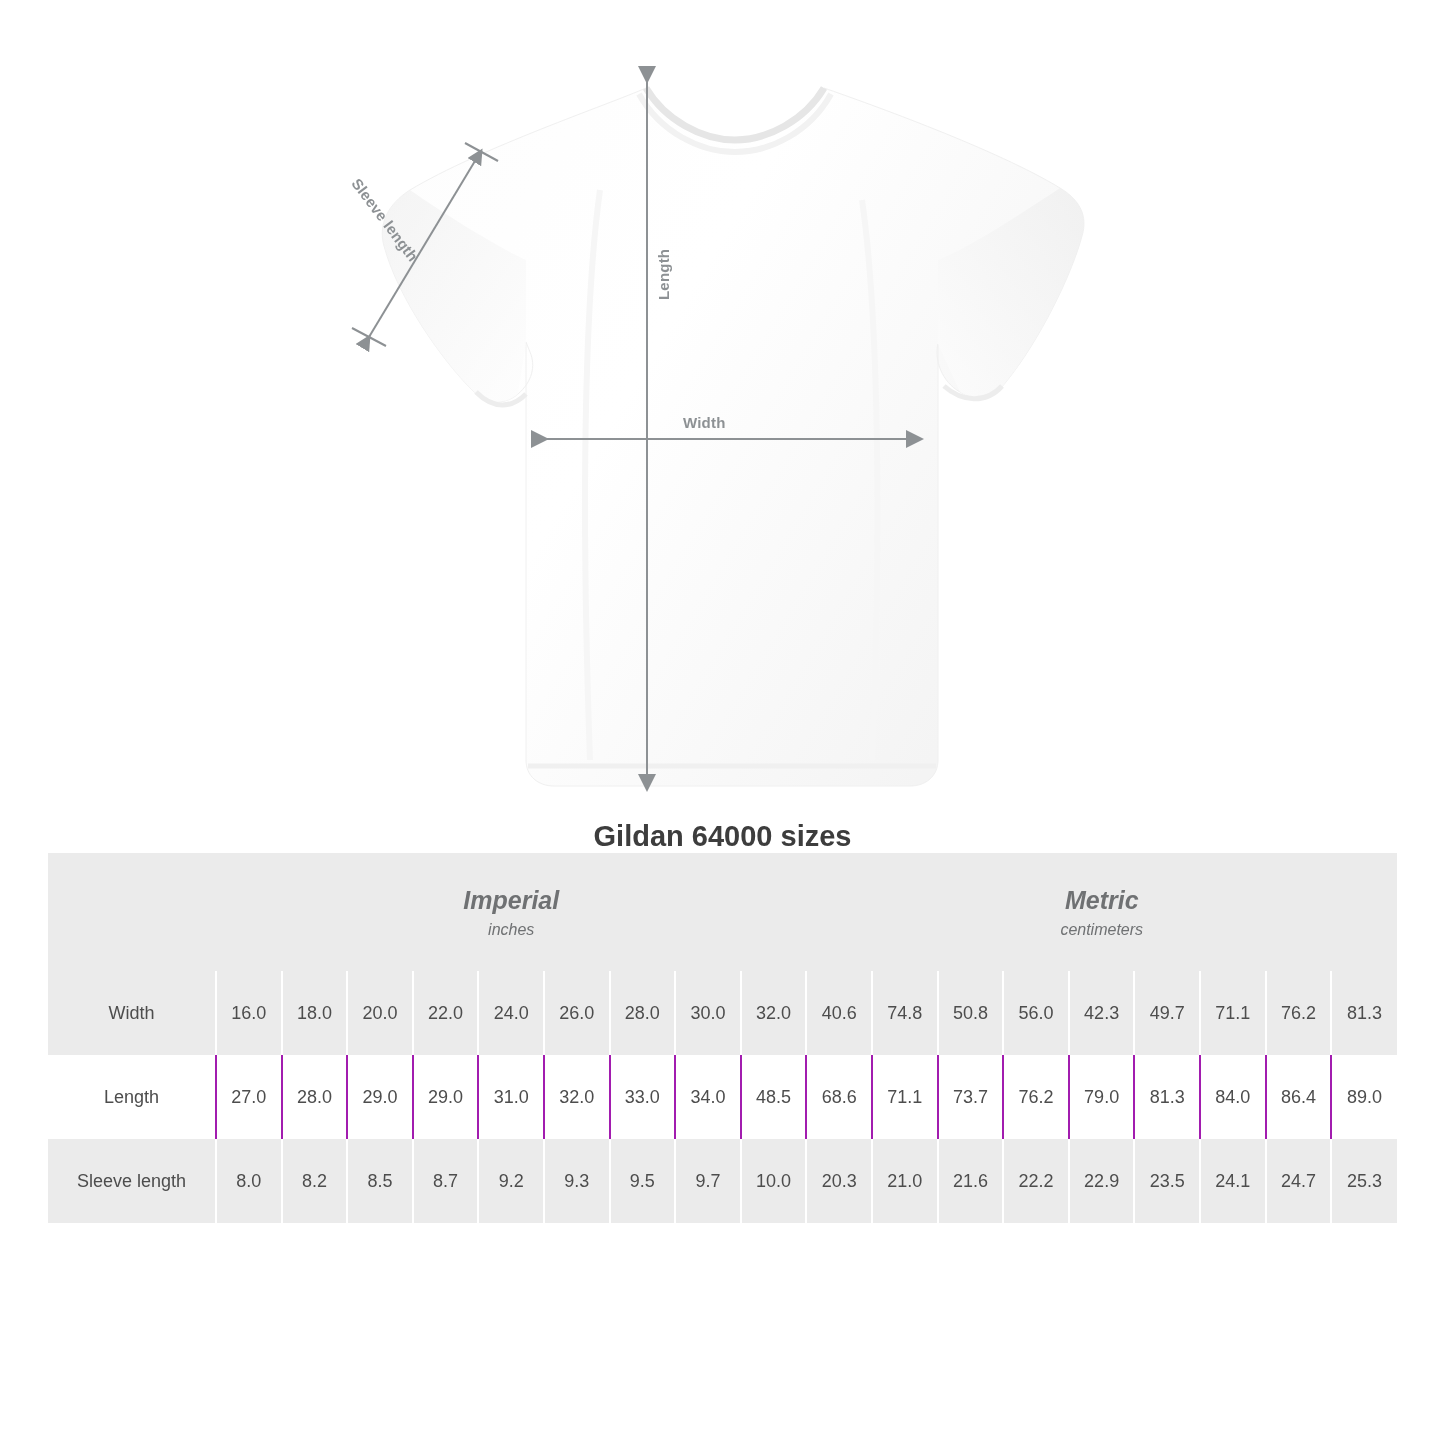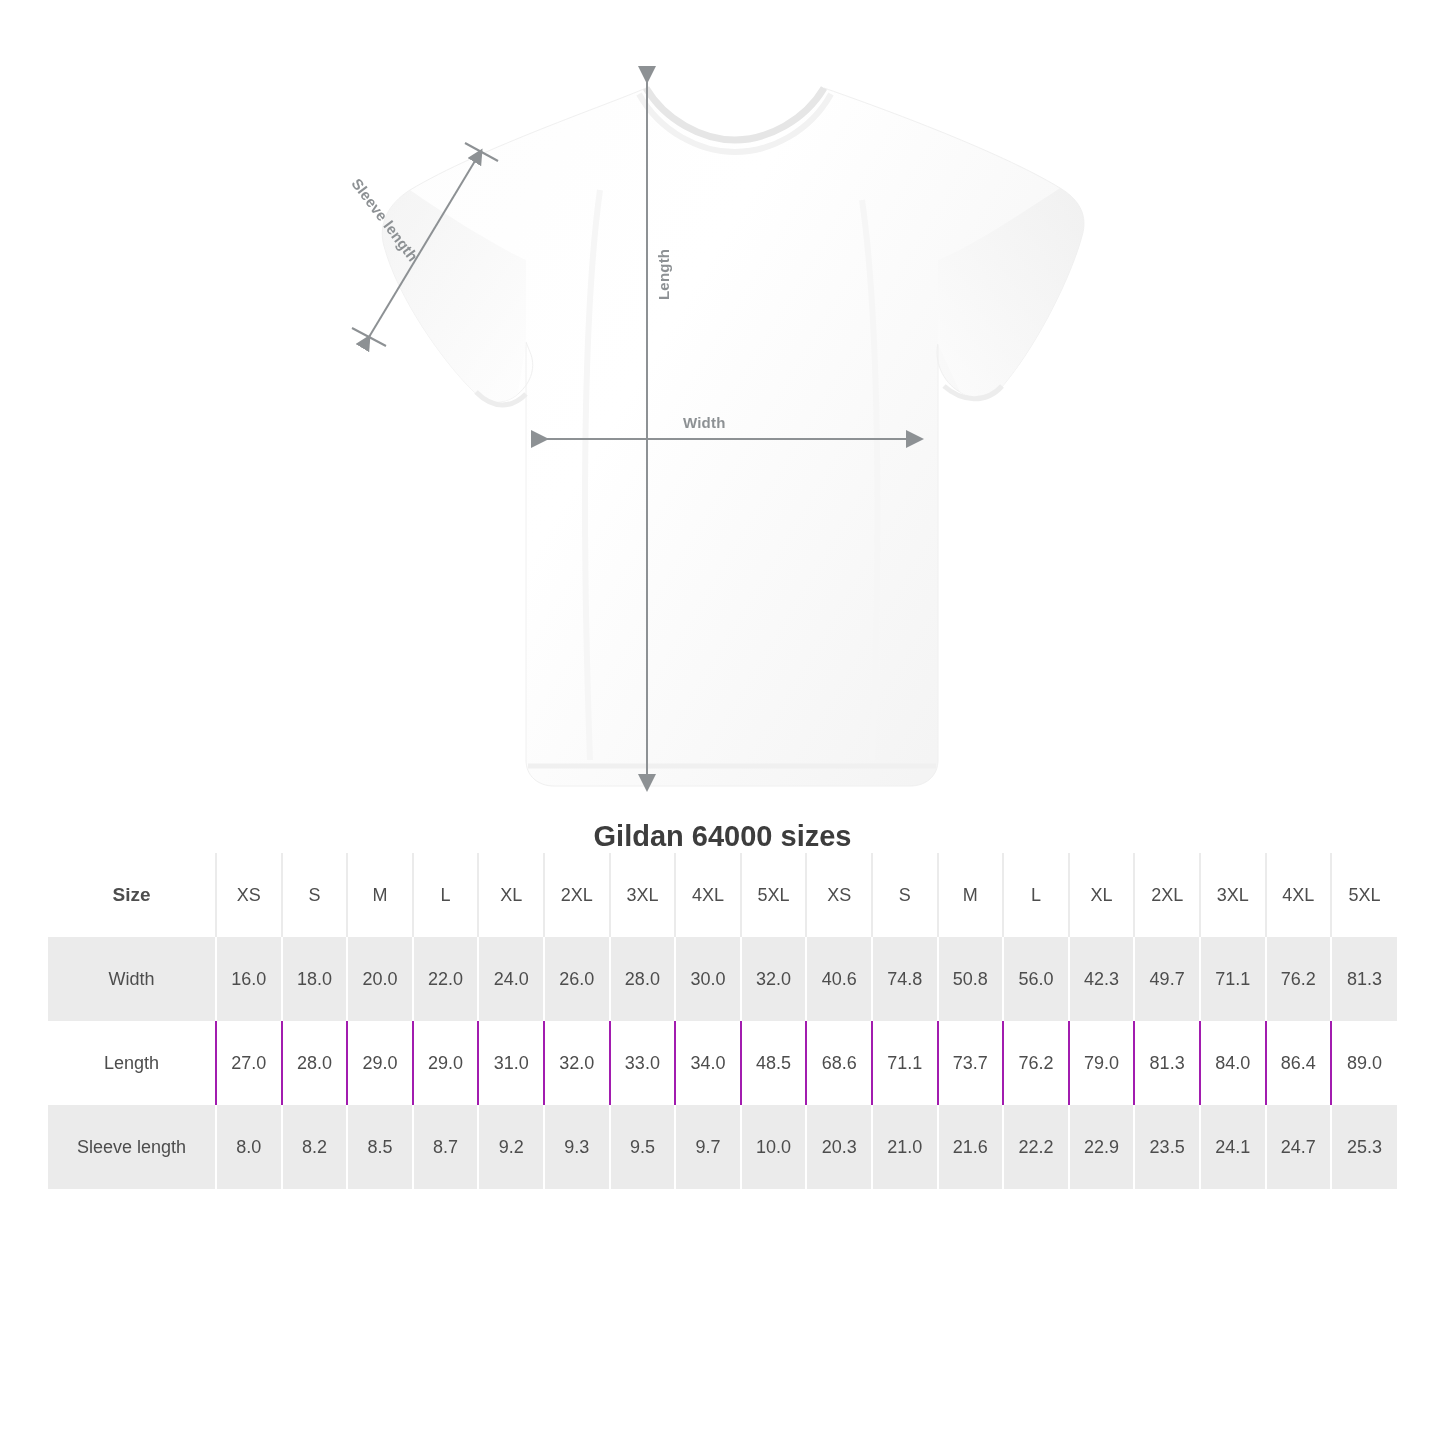--- a/index.html
+++ b/index.html
@@ -248,42 +248,32 @@
 
   <div class="heading">Gildan 64000 sizes</div>
 
   <div class="table-wrap">
     <table class="size-table">
       <colgroup>
         <col style="width:168px">
         <col span="18" style="width:65.6px">
       </colgroup>
       <tbody>
-
-        <tr class="row-size">
-          <td class="rowhead">Size</td>
-          <td class="cell">XS</td>
-          <td class="cell">S</td>
-          <td class="cell">M</td>
-          <td class="cell">L</td>
-          <td class="cell">XL</td>
-          <td class="cell">2XL</td>
-          <td class="cell">3XL</td>
-          <td class="cell">4XL</td>
-          <td class="cell">5XL</td>
-          <td class="cell">XS</td>
-          <td class="cell">S</td>
-          <td class="cell">M</td>
-          <td class="cell">L</td>
-          <td class="cell">XL</td>
-          <td class="cell">2XL</td>
-          <td class="cell">3XL</td>
-          <td class="cell">4XL</td>
-          <td class="cell">5XL</td>
+        <tr class="row-unit">
+          <td></td>
+          <td colspan="9">
+            <div class="unit-title">Imperial</div>
+            <div class="unit-sub">inches</div>
+          </td>
+          <td colspan="9">
+            <div class="unit-title">Metric</div>
+            <div class="unit-sub">centimeters</div>
+          </td>
         </tr>
+
 
         <tr class="row-alt">
           <td class="rowhead">Width</td>
           <td class="cell">16.0</td>
           <td class="cell">18.0</td>
           <td class="cell">20.0</td>
           <td class="cell">22.0</td>
           <td class="cell">24.0</td>
           <td class="cell">26.0</td>
           <td class="cell">28.0</td>

